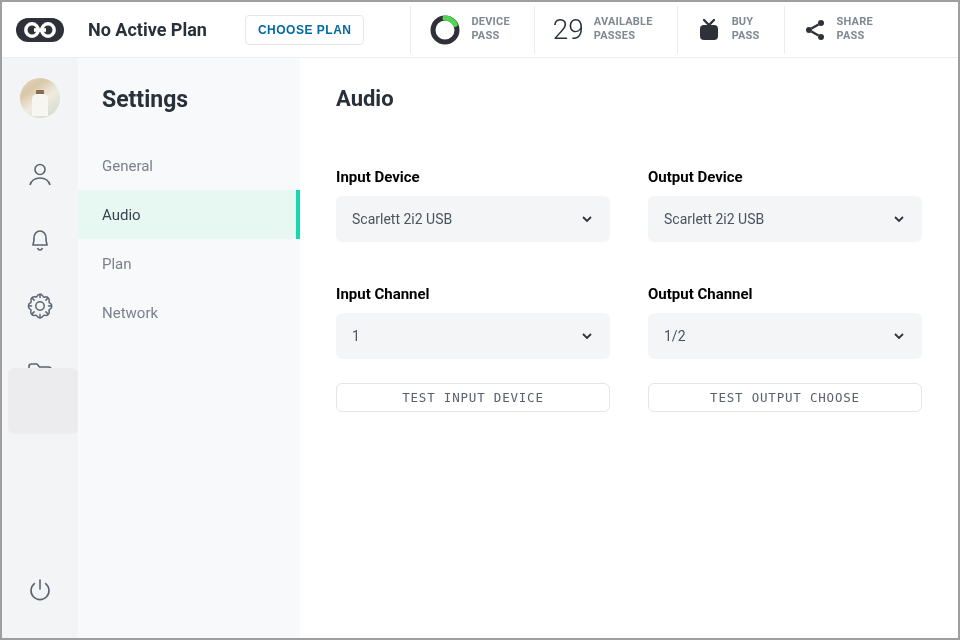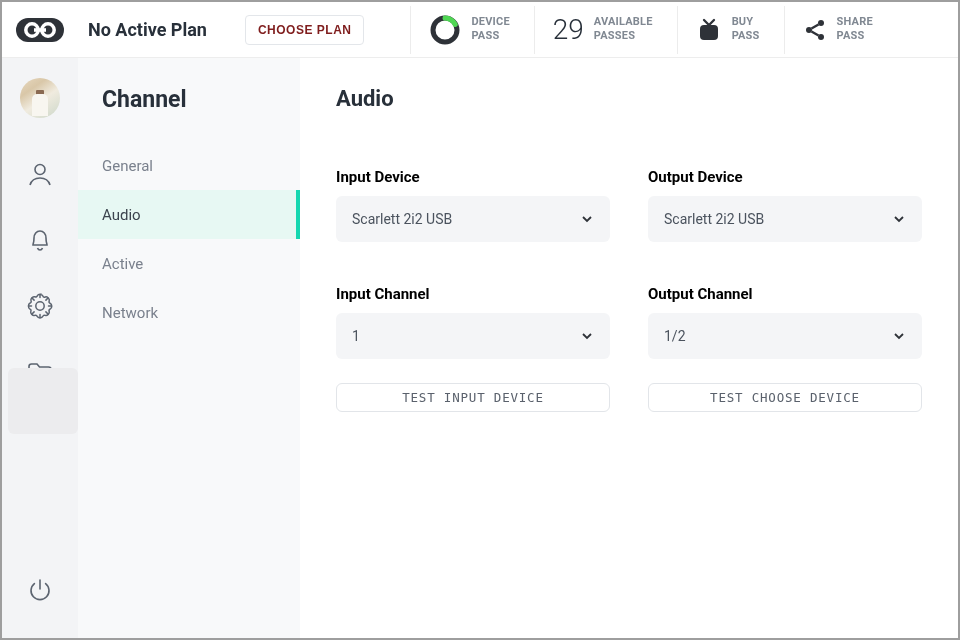--- a/index.html
+++ b/index.html
@@ -16,21 +16,21 @@
     gap: 4px;
     border-bottom: 1px solid #ededed;
   }
   .logo {
     width: 52px; height: 30px;
     display:flex;align-items:center;justify-content:center;
   }
   .plan-title { font-size: 18px; font-weight: 700; color:#28303a; margin-left: 18px; }
   .choose-plan {
     margin-left: 34px;
-    font-size: 12px; font-weight: 700; letter-spacing: .5px; color:#7f1d1d;
+    font-size: 12px; font-weight: 700; letter-spacing: .5px; color:#0369a1;
     border: 1px solid #e3e6ea; border-radius:4px; padding:7px 12px; background:#fff;
   }
   .header-spacer { flex: 0 0 38px; }
 
   .pass-block {
     display:flex; align-items:center; gap:10px; border-left:1px solid #ececec; padding:0 20px 0 18px; height:48px;
   }
   .pass-block:last-child{padding-right:4px;}
   .pass-label {
     display:flex; flex-direction:column; gap:1px;
@@ -188,24 +188,24 @@
     <div class="rail-btn">
       <svg width="26" height="26" viewBox="0 0 26 26" fill="none" stroke-width="1.6" stroke-linecap="round">
         <path d="M13 3v9"></path>
           <path d="M7.4 6.6A9 9 0 1 0 18.6 6.6"></path>
       </svg>
     </div>
   </div>
 </div>
 
 <div class="settings-nav">
-  <div class="settings-title">Channel</div>
+  <div class="settings-title">Settings</div>
   <div class="nav-item">General</div>
   <div class="nav-item active">Audio</div>
-  <div class="nav-item">Active</div>
+  <div class="nav-item">Plan</div>
   <div class="nav-item">Network</div>
 </div>
 
 <div class="content">
   <div class="content-title">Audio</div>
 
   <div class="form-grid">
     <div>
       <div class="field-label">Input Device</div>
       <div class="select">
@@ -240,15 +240,15 @@
       <div class="field-label">Output Channel</div>
       <div class="select">
         <span>1/2</span>
         <svg width="14" height="14" viewBox="0 0 14 14" fill="none" stroke="#2e3238" stroke-width="1.8">
             <path d="M3 5l4 4 4-4"></path>
           </svg>
       </div>
     </div>
 
     <button class="test-btn">TEST INPUT DEVICE</button>
-    <button class="test-btn">TEST CHOOSE DEVICE</button>
+    <button class="test-btn">TEST OUTPUT CHOOSE</button>
   </div>
 </div>
 
 </body></html>

